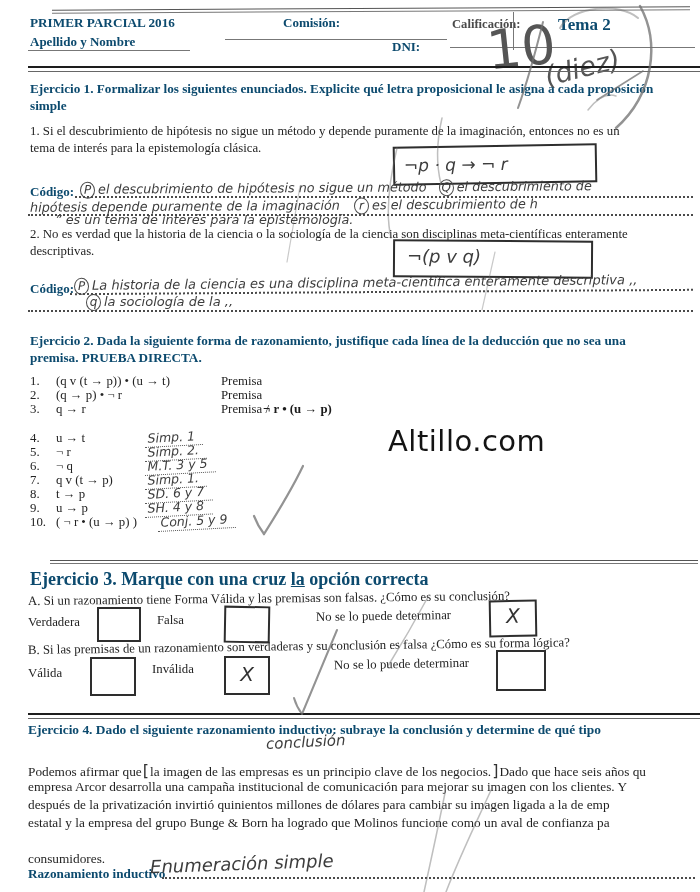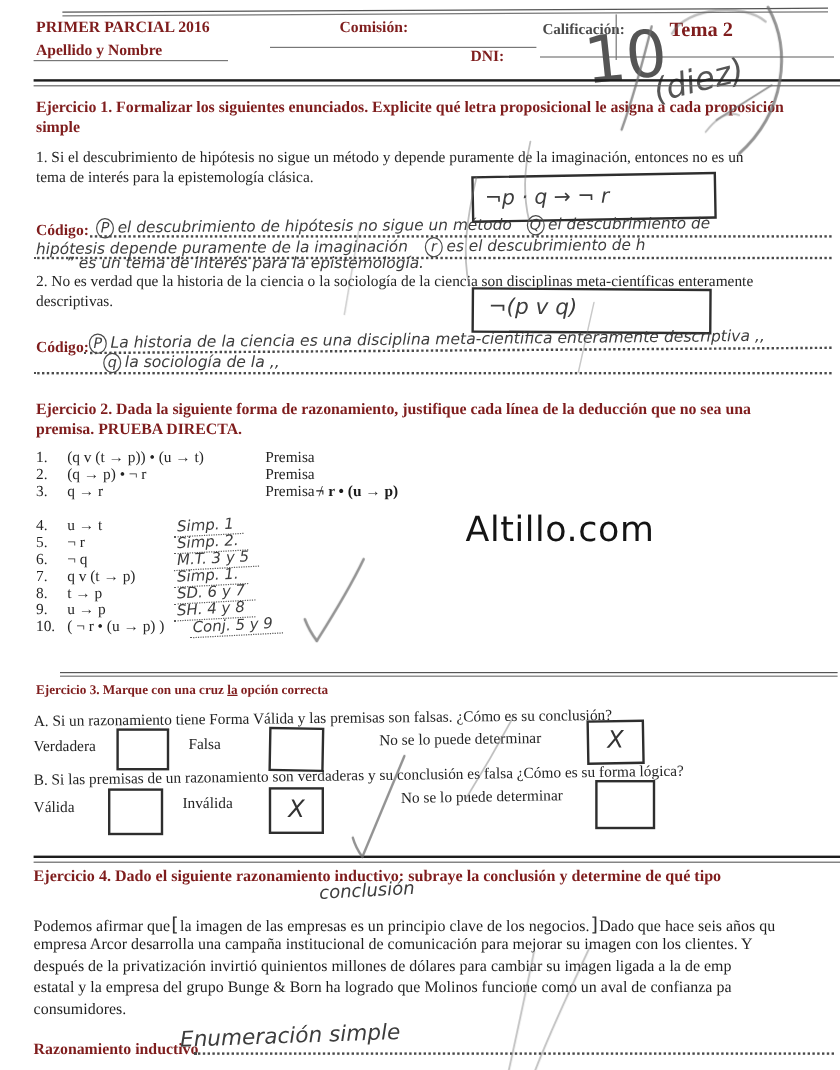--- a/index.html
+++ b/index.html
@@ -3,21 +3,21 @@
 <meta charset="utf-8">
 <style>
   html,body { margin:0; padding:0; background:#e8e8e8; }
   .page {
     position:relative; width:700px; height:892px; margin:0 auto;
     background:#ffffff; overflow:hidden;
     font-family:"Liberation Serif","DejaVu Serif",serif;
     color:#242424; font-size:12.8px;
   }
   .abs { position:absolute; white-space:nowrap; }
-  .b { font-weight:bold; color:#7f1d1d; }
+  .b { font-weight:bold; color:#0c4a6e; }
   .faded { color:#4a4a4a; }
   .hw {
     font-family:"DejaVu Sans",sans-serif; font-style:italic;
     color:#3d3d3d;
   }
   .rule { position:absolute; }
   .rule-thin { border-top:1px solid #777; }
   .rule-dbl { height:2px; border-top:1px solid #555; border-bottom:1px solid #777; }
   .rule-heavy { height:3px; border-top:2px solid #1d1d1d; border-bottom:1px solid #666; }
   .dots { position:absolute; height:0; border-bottom:2px dotted #4a4a4a; }
@@ -170,21 +170,21 @@
   <div class="ded-row" style="top:515px;">
     <span class="ded-num">10.</span>
     <span class="ded-formula">( ¬ r • (u → p) )</span>
     <span class="ded-hw hw" style="left:128px;">Conj. 5 y 9</span>
   </div>
 
   <div class="watermark" style="left:388px; top:424px;">Altillo.com</div>
 
   <div class="rule rule-dbl" style="left:50px; top:560px; width:648px;"></div>
 
-  <div class="abs b" style="left:30px; top:569px; font-size:11px;">
+  <div class="abs b" style="left:30px; top:569px; font-size:18px;">
     <span>Ejercicio 3. Marque con una cruz </span><span style="text-decoration:underline;">la</span><span> opción correcta</span>
   </div>
 
   <div class="abs" style="left:28px; top:594px; transform:rotate(-0.6deg); transform-origin:left;">A. Si un razonamiento tiene Forma Válida y las premisas son falsas. ¿Cómo es su conclusión?</div>
 
   <div class="abs" style="left:28px; top:615px;">Verdadera</div>
   <div class="cbx" style="left:97px; top:607px; width:40px; height:31px;"></div>
   <div class="abs" style="left:157px; top:613px;">Falsa</div>
   <div class="cbx" style="left:224px; top:606px; width:42px; height:33px; transform:rotate(1deg);"></div>
   <div class="abs" style="left:316px; top:609px; transform:rotate(-0.8deg);">No se lo puede determinar</div>
@@ -207,21 +207,21 @@
 
   <div class="abs b" style="left:28px; top:722px; font-size:13.4px;">Ejercicio 4. Dado el siguiente razonamiento inductivo: subraye la conclusión y determine de qué tipo</div>
   <div class="abs hw" style="left:266px; top:733px; font-size:15px; transform:rotate(-3deg);">conclusión</div>
 
   <div class="para-line" style="top:761px;">
     <span>Podemos afirmar que</span><span class="hwbracket">[</span><span>la imagen de las empresas es un principio clave de los negocios.</span><span class="hwbracket">]</span><span>Dado que hace seis años qu</span>
   </div>
   <div class="para-line" style="top:797px;">después de la privatización invirtió quinientos millones de dólares para cambiar su imagen ligada a la de emp</div>
   <div class="para-line" style="top:779px;">empresa Arcor desarrolla una campaña institucional de comunicación para mejorar su imagen con los clientes. Y</div>
   <div class="para-line" style="top:815px;">estatal y la empresa del grupo Bunge &amp; Born ha logrado que Molinos funcione como un aval de confianza pa</div>
-  <div class="para-line" style="top:833px;">consumidores.</div>
+  <div class="para-line" style="top:851px;">consumidores.</div>
 
   <div class="abs b" style="left:28px; top:866px; font-size:13.2px;">Razonamiento inductivo</div>
   <div class="dots" style="left:162px; top:877px; width:533px;"></div>
   <div class="abs hw" style="left:150px; top:853px; font-size:18px; transform:rotate(-2deg);">Enumeración  simple</div>
 
   <svg class="strokes" width="700" height="892" viewBox="0 0 700 892">
     <g fill="none" stroke="#6f6f6f" stroke-width="2" stroke-linecap="round" opacity="0.75">
       <path d="M640,6 C660,42 654,94 616,128" stroke-width="2.5"></path>
       <path d="M543,22 C536,50 528,80 518,108"></path>
       <path d="M560,28 C572,6 620,2 638,18" opacity="0.6"></path>

